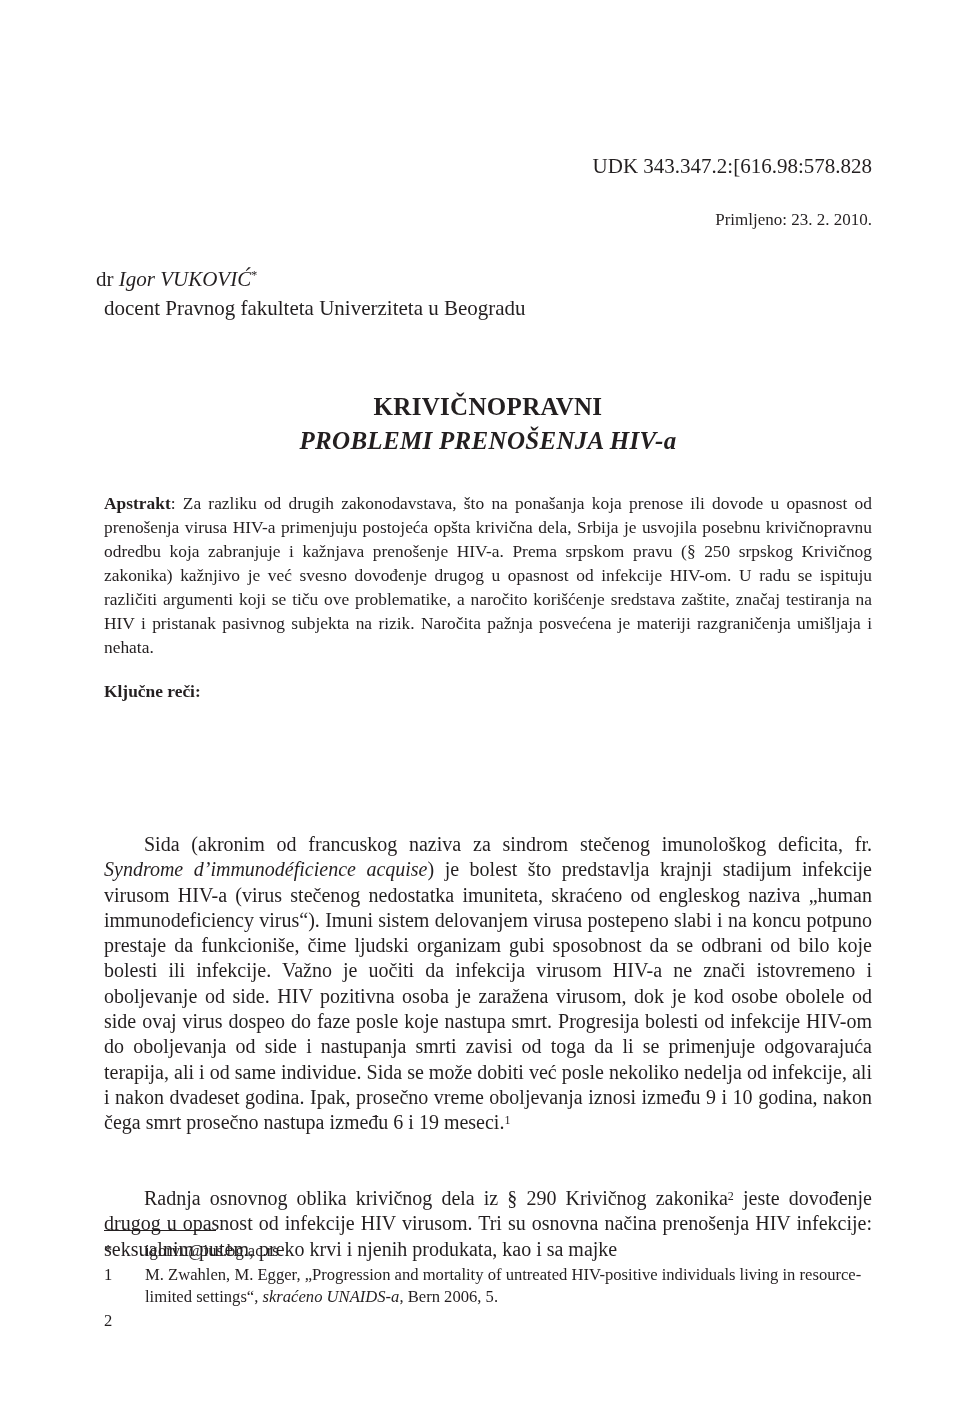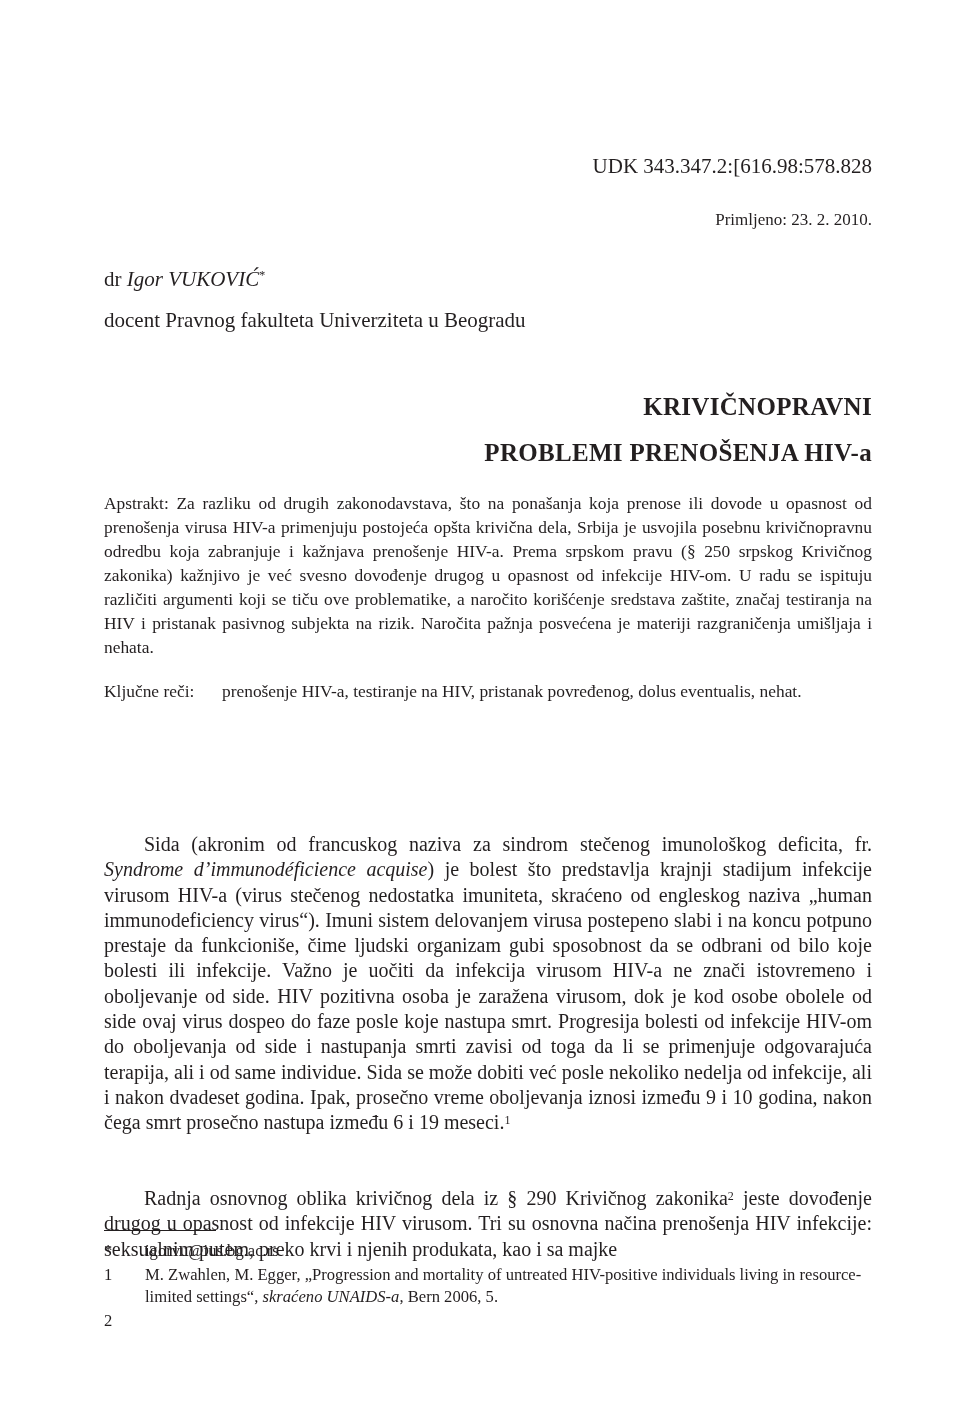--- a/index.html
+++ b/index.html
@@ -4,29 +4,29 @@
 <style>
   html, body { margin: 0; padding: 0; background: #ffffff; }
   body {
     width: 975px; height: 1418px; position: relative; overflow: hidden;
     font-family: "Liberation Serif", "DejaVu Serif", serif;
     color: #231f20;
   }
   .abs { position: absolute; }
   .udk { right: 103px; top: 152px; font-size: 21px; line-height: 28px; text-align: right; white-space: nowrap; }
   .received { right: 103px; top: 176px; font-size: 17px; line-height: 24px; text-align: right; white-space: nowrap; margin-top: 32px; }
-  .author { left: 104px; top: 266px; font-size: 21px; line-height: 27px; white-space: nowrap; text-align: right; }
+  .author { left: 96px; top: 266px; font-size: 21px; line-height: 27px; white-space: nowrap; text-align: right; }
   .author i { font-style: italic; }
   .author sup { font-size: 12px; vertical-align: top; position: relative; top: -4px; }
-  .affil { left: 104px; top: 307px; font-size: 21px; line-height: 27px; white-space: nowrap; }
-  .title { left: 104px; width: 768px; text-align: right; font-weight: bold; font-size: 25px; line-height: 33px; letter-spacing: 0.3px; }
+  .affil { left: 104px; top: 295px; font-size: 21px; line-height: 27px; white-space: nowrap; }
+  .title { left: 104px; width: 768px; text-align: center; font-weight: bold; font-size: 25px; line-height: 33px; letter-spacing: 0.3px; }
   .title1 { top: 390px; }
-  .title2 { top: 436px; }
+  .title2 { top: 424px; font-style: italic; }
   .abstract { left: 104px; top: 491px; width: 768px; font-size: 17.4px; line-height: 24px; text-align: justify; }
-  .abstract b, .kw-label { font-weight: normal; }
+  .abstract b, .kw-label { font-weight: bold; }
   .keywords { left: 104px; top: 679px; width: 768px; font-size: 17.4px; line-height: 24px; }
   .kw-label { position: absolute; left: 0; top: 0; white-space: nowrap; }
   .kw-text { margin-left: 118px; }
   .body-text { left: 104px; width: 768px; font-size: 20px; line-height: 25.3px; text-align: justify; }
   .p1 { top: 807px; }
   .p2 { top: 1161px; }
   .indent { text-indent: 40px; margin-top: 25px; }
   .body-text i { font-style: italic; }
   .body-text sup { font-size: 12px; vertical-align: top; position: relative; top: -2px; }
   .fn-rule { left: 104px; top: 1230px; width: 112px; height: 0; border-top: 1.3px solid #231f20; }
@@ -44,21 +44,20 @@
 <div class="abs author"><span>dr</span> <i>Igor VUKOVIĆ</i><sup>*</sup></div>
 <div class="abs affil">docent Pravnog fakulteta Univerziteta u Beogradu</div>
 
 <div class="abs title title1">KRIVIČNOPRAVNI</div>
 <div class="abs title title2">PROBLEMI PRENOŠENJA HIV-a</div>
 
 <div class="abs abstract"><b>Apstrakt</b><span>:</span><span> Za razliku od drugih zakonodavstava, što na ponašanja koja prenose ili dovode u opasnost od prenošenja virusa HIV-a primenjuju postojeća opšta krivična dela, Srbija je usvojila posebnu krivičnopravnu odredbu koja zabranjuje i kažnjava prenošenje HIV-a. Prema srpskom pravu (§ 250 srpskog Krivičnog zakonika) kažnjivo je već svesno dovođenje drugog u opasnost od infekcije HIV-om. U radu se ispituju različiti argumenti koji se tiču ove problematike, a naročito korišćenje sredstava zaštite, značaj testiranja na HIV i pristanak pasivnog subjekta na rizik. Naročita pažnja posvećena je materiji razgraničenja umišljaja i nehata.</span></div>
 
 <div class="abs keywords">
   <span class="kw-label">Ključne reči:</span>
-  <div class="kw-text">prenošenje HIV-a, testiranje na HIV, pristanak povređenog, dolus eventualis, nehat.</div>
 </div>
 
 <div class="abs body-text p1 indent"><span>Sida (akronim od francuskog naziva za sindrom stečenog imunološkog deficita, fr. </span><i>Syndrome d’immunodéficience acquise</i><span>) je bolest što predstavlja krajnji stadijum infekcije virusom HIV-a (virus stečenog nedostatka imuniteta, skraćeno od engleskog naziva „human immunodeficiency virus“). Imuni sistem delovanjem virusa postepeno slabi i na koncu potpuno prestaje da funkcioniše, čime ljudski organizam gubi sposobnost da se odbrani od bilo koje bolesti ili infekcije. Važno je uočiti da infekcija virusom HIV-a ne znači istovremeno i oboljevanje od side. HIV pozitivna osoba je zaražena virusom, dok je kod osobe obolele od side ovaj virus dospeo do faze posle koje nastupa smrt. Progresija bolesti od infekcije HIV-om do oboljevanja od side i nastupanja smrti zavisi od toga da li se primenjuje odgovarajuća terapija, ali i od same individue. Sida se može dobiti već posle nekoliko nedelja od infekcije, ali i nakon dvadeset godina. Ipak, prosečno vreme oboljevanja iznosi između 9 i 10 godina, nakon čega smrt prosečno nastupa između 6 i 19 meseci.</span><sup>1</sup></div>
 
 <div class="abs body-text p2 indent"><span>Radnja osnovnog oblika krivičnog dela iz § 290 Krivičnog zakonika</span><sup>2</sup><span> jeste dovođenje drugog u opasnost od infekcije HIV virusom. Tri su osnovna načina prenošenja HIV infekcije: seksualnim putem, preko krvi i njenih produkata, kao i sa majke</span></div>
 
 <div class="abs fn-rule"></div>
 
 <div class="abs footnotes">
   <div class="fn">

